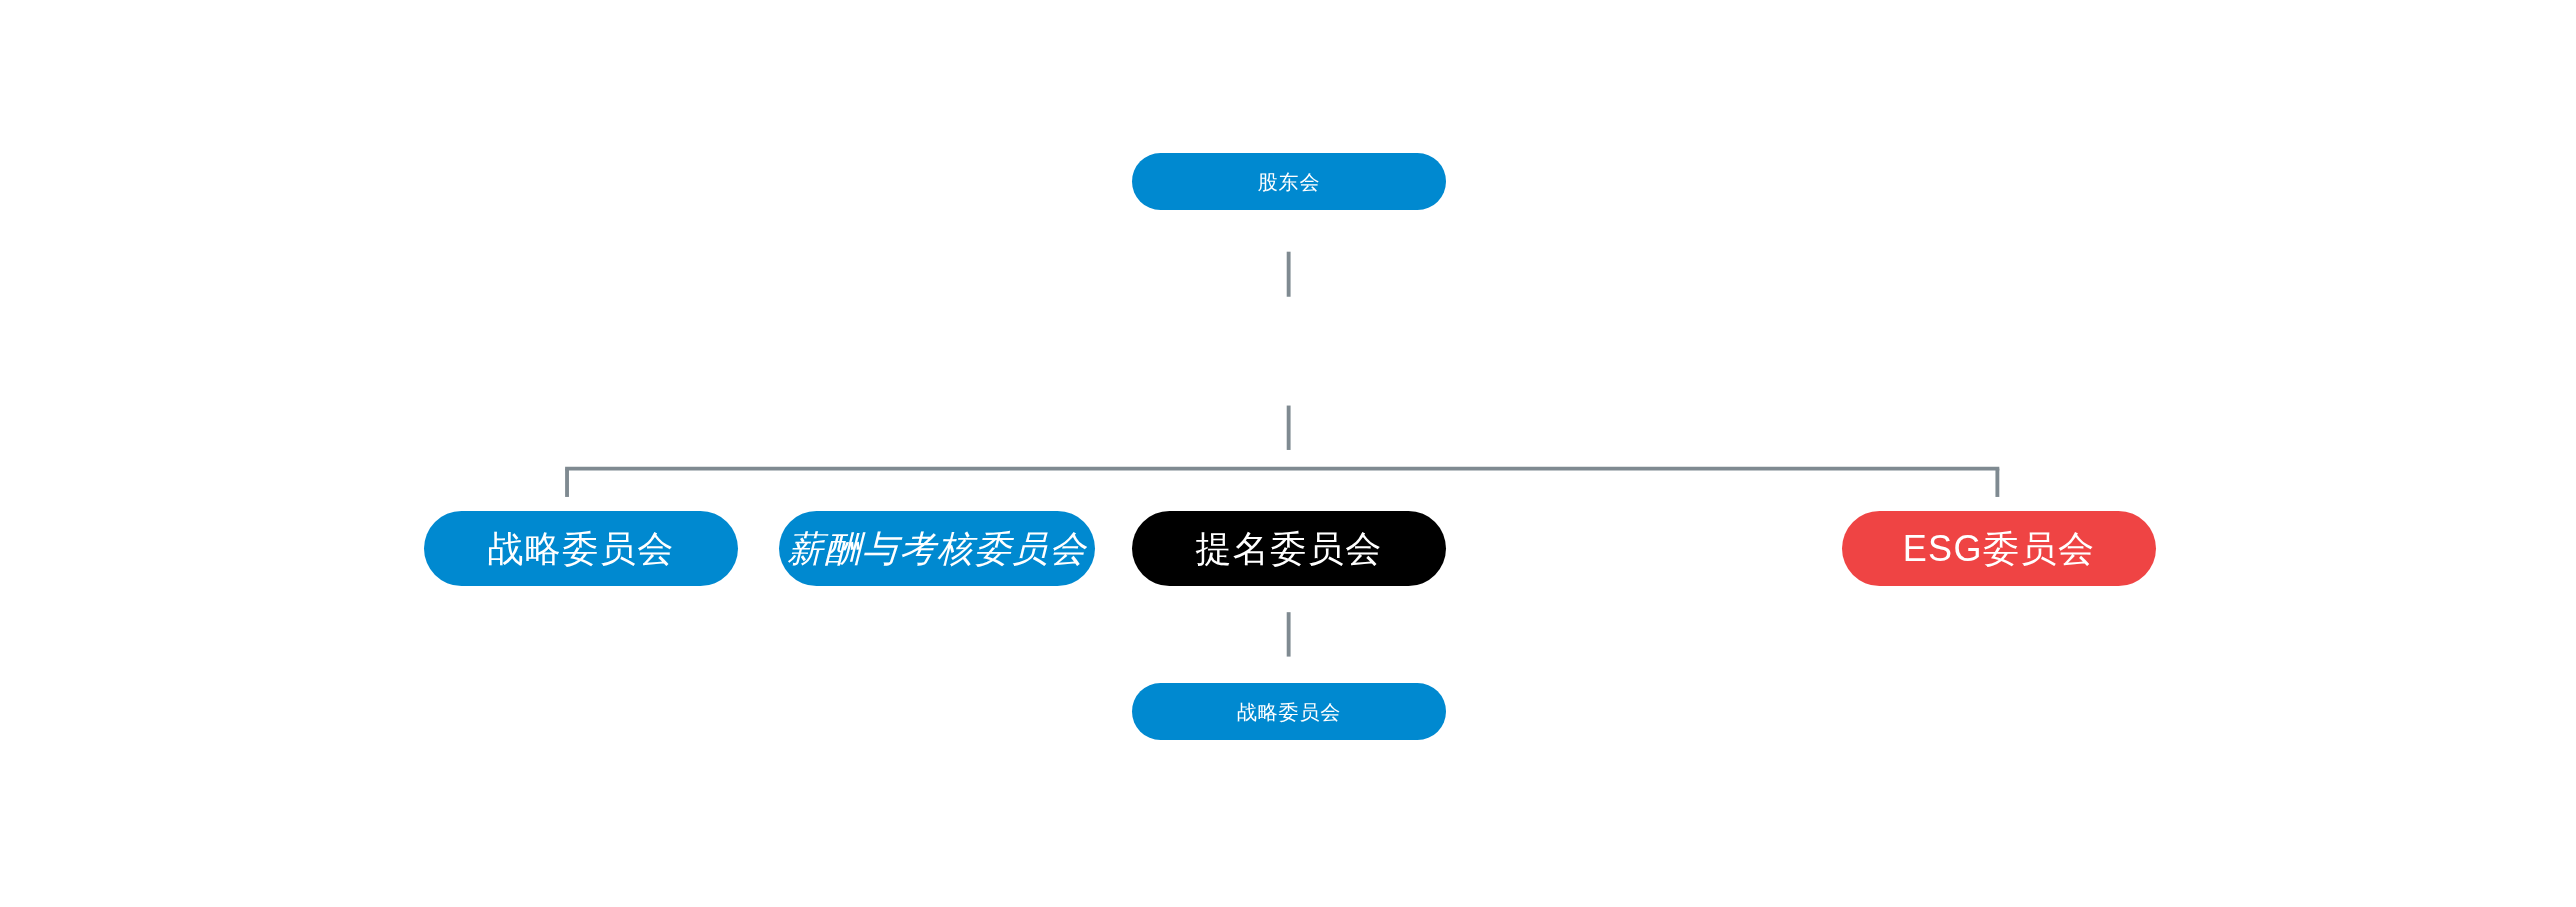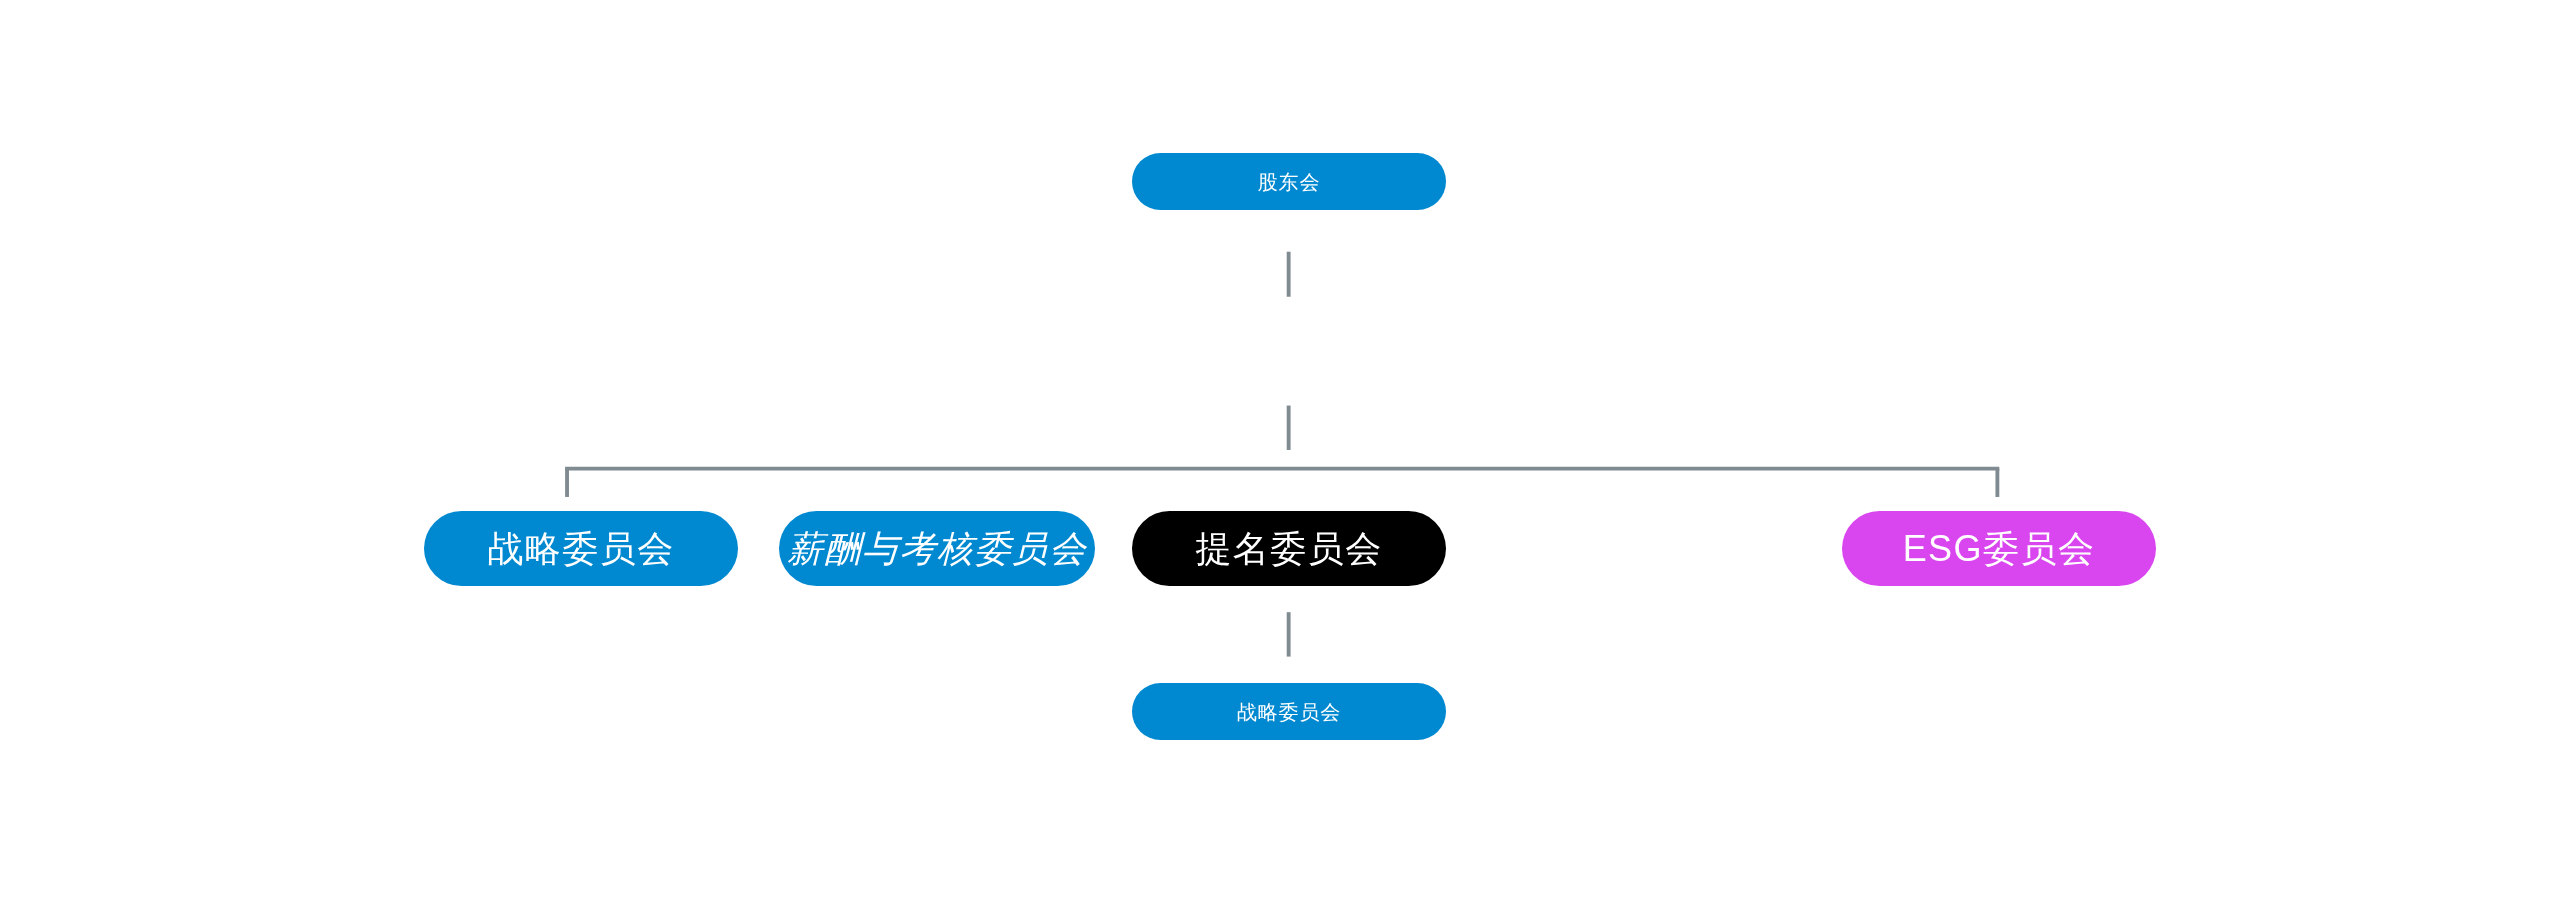--- a/index.html
+++ b/index.html
@@ -106,21 +106,21 @@
 
     <div class="node level-committee" style="left:779px; top:511px; width:316px; background:#0089d0;font-style:italic;">
       <span class="node-label">薪酬与考核委员会</span>
     </div>
 
     <div class="node level-committee" style="left:1132px; top:511px; width:314px; background:#000000;">
       <span class="node-label">提名委员会</span>
     </div>
 
 
-    <div class="node level-committee" style="left:1842px; top:511px; width:314px; background:#d946ef;">
+    <div class="node level-committee" style="left:1842px; top:511px; width:314px; background:#ef4444;">
       <span class="node-label">ESG委员会</span>
     </div>
 
     <div class="node level-mgmt" style="left:1132px; top:683px; background:#0089d0;">
       <span class="node-label">战略委员会</span>
     </div>
 
   </div>
 </div>
 

